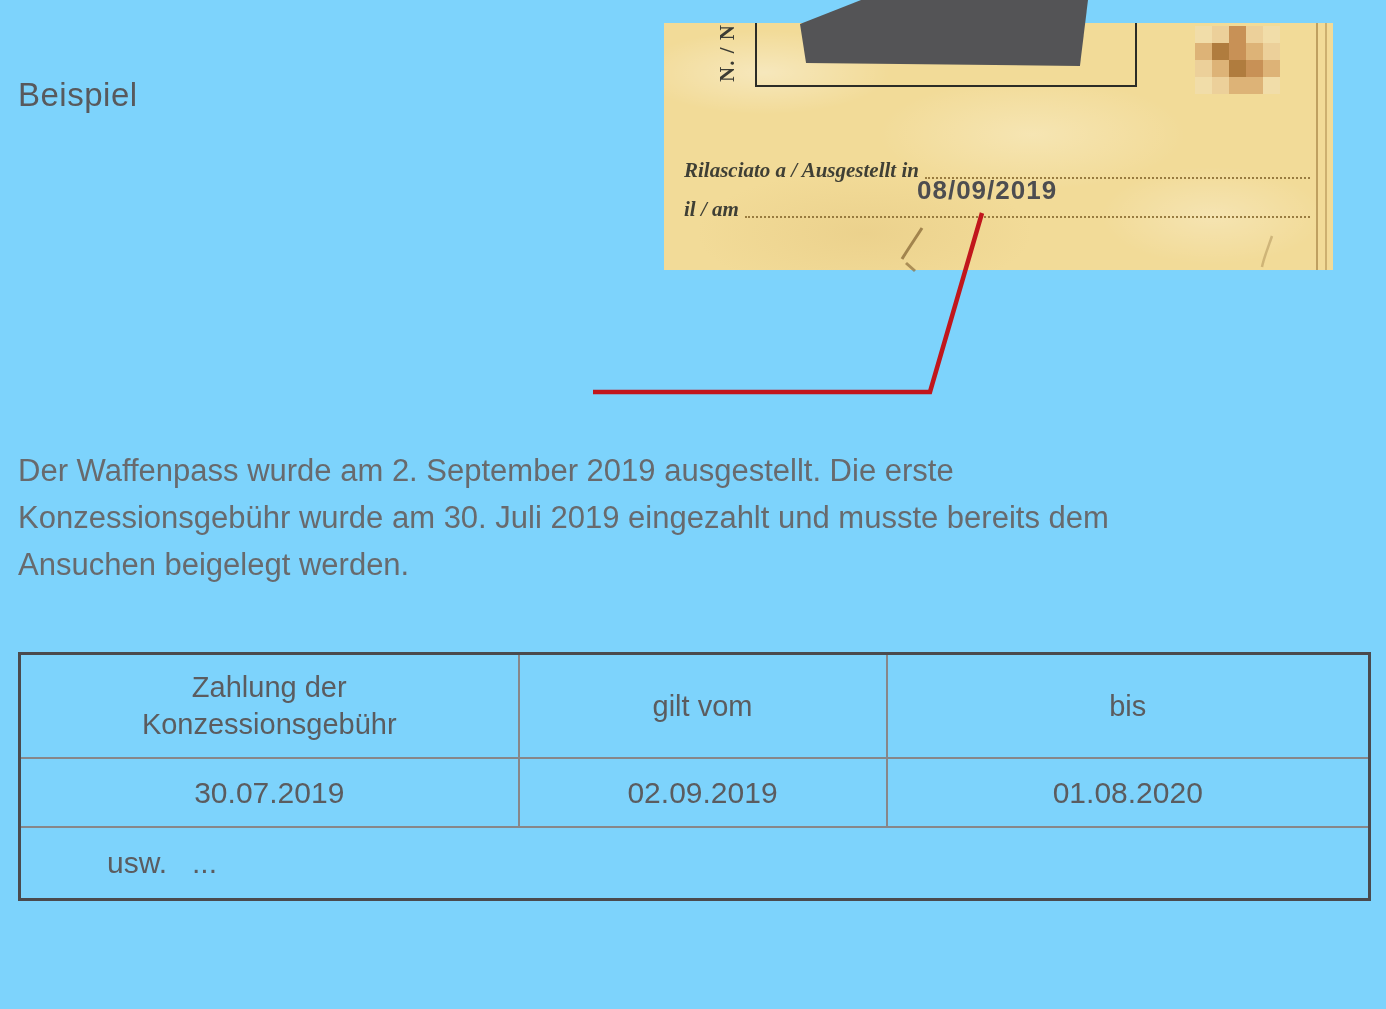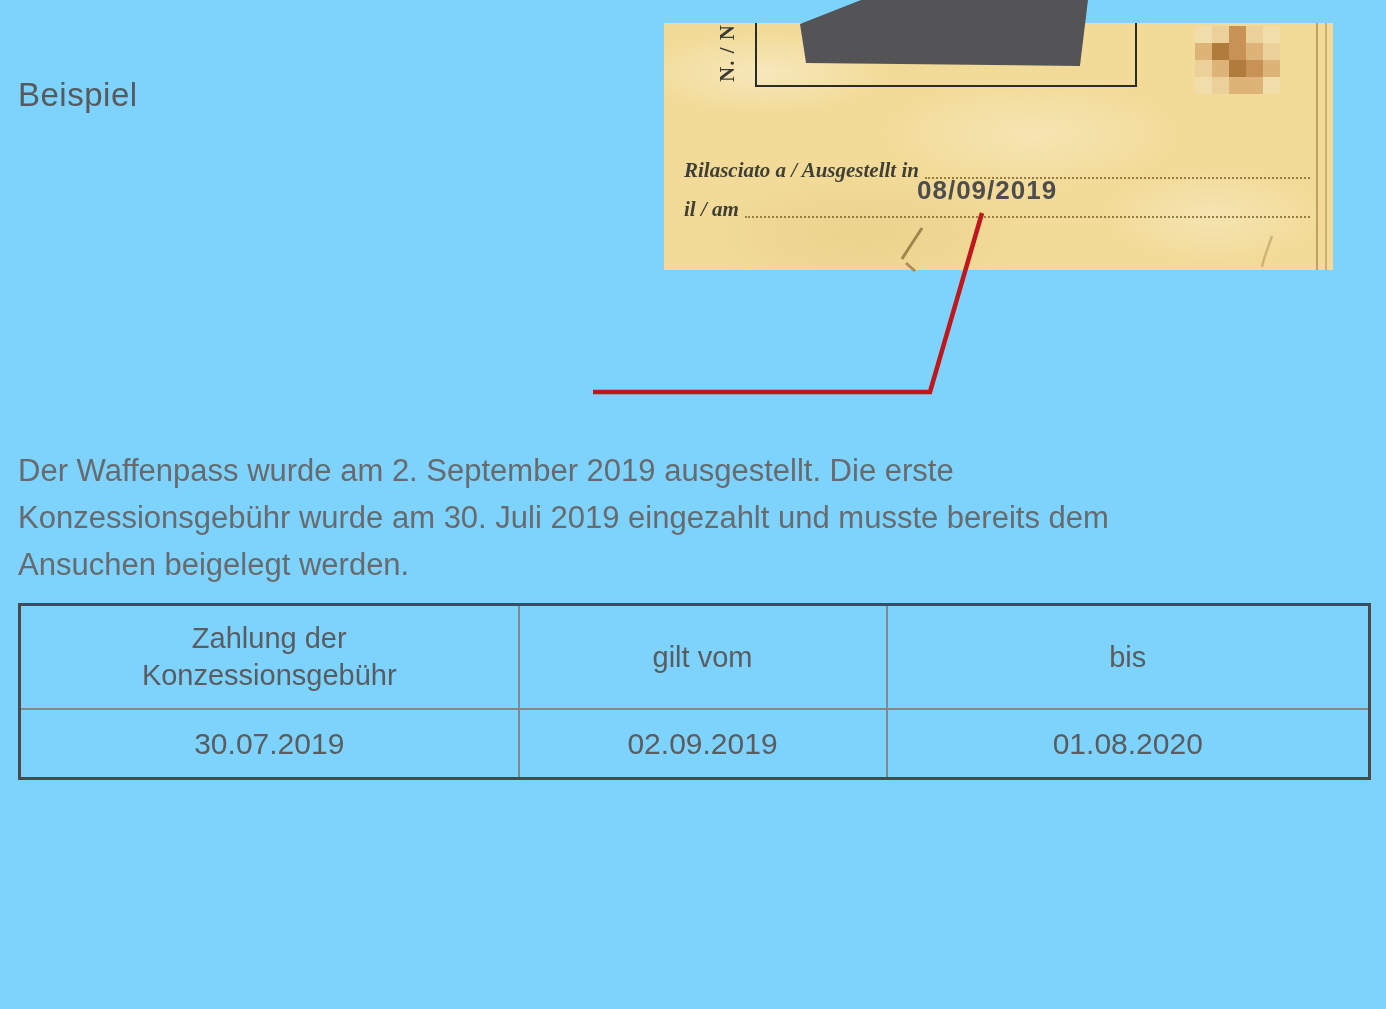--- a/index.html
+++ b/index.html
@@ -80,21 +80,21 @@
   }
   .m1{background:#ecd09a;} .m2{background:#ddb377;} .m3{background:#f1dda9;}
   .m4{background:#b07c3e;} .m5{background:#c89156;}
   
   .overlay{
     position:absolute;left:0;top:0;width:1386px;height:1009px;
     pointer-events:none;z-index:10;
   }
   
   table.fees{
-    position:absolute;left:18px;top:603px;width:1350px;
+    position:absolute;left:18px;top:652px;width:1350px;
     border-collapse:collapse;table-layout:fixed;
     border:3px solid #4a4a4d;
     color:#5b5c5f;
   }
   table.fees td{
     border:2px solid #87878a;text-align:center;vertical-align:middle;
     font-size:30px;padding:0;
   }
   tr.hdr td{height:102px;font-size:29px;line-height:37px;}
   tr.data td{height:67px;}
@@ -170,20 +170,23 @@
         <div>Konzessionsgebühr</div>
       </td>
       <td>gilt vom</td>
       <td>bis</td>
     </tr>
     <tr class="data">
       <td>30.07.2019</td>
       <td>02.09.2019</td>
       <td>01.08.2020</td>
     </tr>
+    <tr class="more">
+      <td colspan="3">usw.   ...</td>
+    </tr>
   </tbody>
     </table>
 
   <svg class="overlay" viewBox="0 0 1386 1009" xmlns="http://www.w3.org/2000/svg">
     <g>
       <path d="M922,228 C915,239 908,249 902,259" stroke="#8f6f3c" stroke-width="3" fill="none" opacity="0.8"></path>
       <path d="M906,263 L915,271" stroke="#8f6f3c" stroke-width="3" fill="none" opacity="0.7"></path>
       <path d="M1272,236 C1268,248 1264,257 1262,267" stroke="#a5854e" stroke-width="2.5" fill="none" opacity="0.45"></path>
     </g>
     <polyline points="982,213 930,392 593,392" fill="none" stroke="#c1161c" stroke-width="4.5" stroke-linejoin="miter"></polyline>

